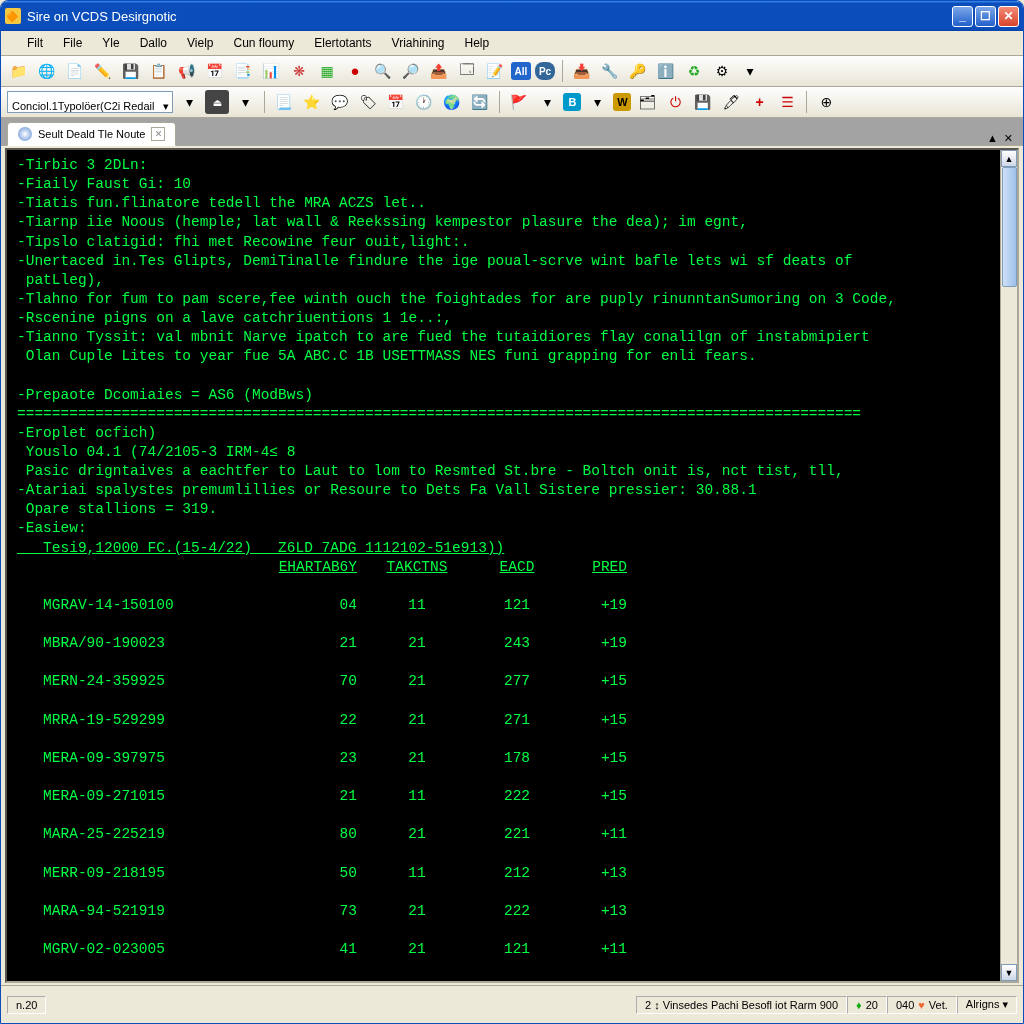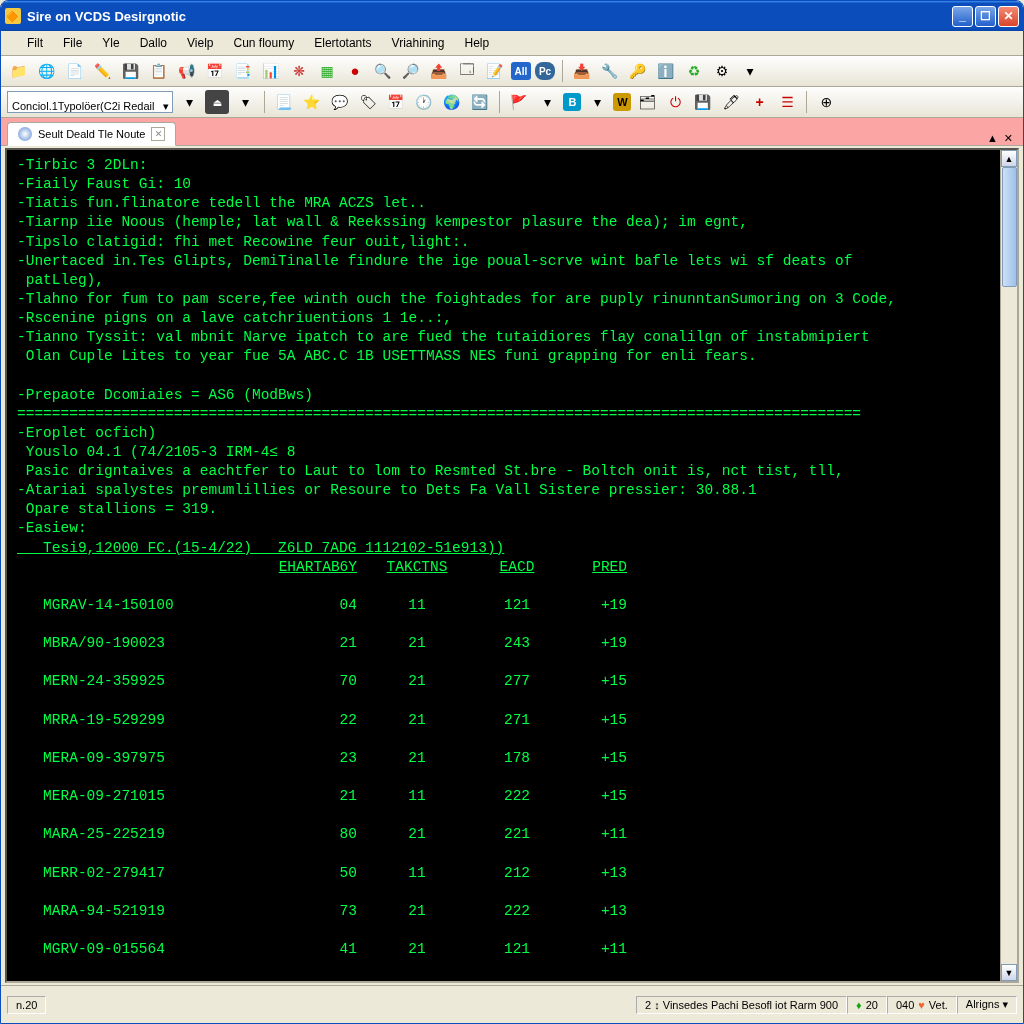--- a/index.html
+++ b/index.html
@@ -1,32 +1,32 @@
 <!DOCTYPE html>
 <html><head>
 <meta charset="utf-8">
 <style>
 * { margin: 0; padding: 0; box-sizing: border-box; }
 body { font-family: Tahoma, sans-serif; font-size: 11px; background: #ece9d8; width: 1024px; height: 1024px; overflow: hidden; }
 .window { border: 1px solid #0a4dbb; border-radius: 8px 8px 0 0; height: 1024px; display: flex; flex-direction: column; }
 .titlebar { background: linear-gradient(to bottom, #3c8ef3 0%, #0a4dbb 8%, #0a4dbb 92%, #0843a5 100%); color: #fff; height: 30px; display: flex; align-items: center; padding: 0 4px; border-radius: 7px 7px 0 0; }
 .titlebar-icon { width: 16px; height: 16px; background: #f5c842; border-radius: 2px; margin-right: 6px; display: inline-flex; align-items: center; justify-content: center; font-size: 10px; color: #000; }
-.titlebar-text { flex: 1; font-size: 13px; font-weight: bold; }
+.titlebar-text { flex: 1; font-size: 13px; font-weight: normal; }
 .wbtns { display: flex; gap: 2px; }
 .wbtn { width: 21px; height: 21px; border-radius: 3px; border: 1px solid #fff; display: flex; align-items: center; justify-content: center; font-weight: bold; font-size: 12px; color: #fff; cursor: pointer; }
 .wmin, .wmax { background: linear-gradient(to bottom, #7ba7e8, #2260cc); }
 .wclose { background: linear-gradient(to bottom, #f48a74, #d8442c); }
 .menubar { background: #ece9d8; border-bottom: 1px solid #aca899; padding: 2px 17px; display: flex; gap: 2px; }
 .menuitem { padding: 3px 9px; cursor: pointer; font-size: 12px; }
 .toolbar { background: linear-gradient(to bottom, #fefefe, #e8e5d6); border-bottom: 1px solid #aca899; padding: 3px 6px; display: flex; align-items: center; gap: 4px; flex-wrap: wrap; }
 .tbtn { width: 24px; height: 24px; display: flex; align-items: center; justify-content: center; border: 1px solid transparent; border-radius: 3px; cursor: pointer; font-size: 14px; }
 .combo { height: 22px; border: 1px solid #7f9db9; background: #fff; padding: 8px 18px 0 4px; font-size: 11px; display: flex; align-items: center; min-width: 150px; position: relative; }
 .combo::after { content: "▾"; position: absolute; right: 4px; color: #000; }
 .sep { width: 1px; height: 22px; background: #aca899; margin: 0 3px; }
-.tabbar { background: #fca5a5; border-bottom: 1px solid #aca899; display: flex; align-items: flex-end; padding: 4px 6px 0; position: relative; height: 28px; }
+.tabbar { background: #a3a3a3; border-bottom: 1px solid #aca899; display: flex; align-items: flex-end; padding: 4px 6px 0; position: relative; height: 28px; }
 .tab { background: #fff; border: 1px solid #aca899; border-bottom: 1px solid #fff; border-radius: 4px 4px 0 0; padding: 4px 10px; display: flex; align-items: center; gap: 6px; font-size: 11px; margin-bottom: -1px; }
 .tabicon { width: 14px; height: 14px; background: radial-gradient(circle, #fff, #5a8ad6); border-radius: 50%; }
 .tabclose { width: 14px; height: 14px; border: 1px solid #aca899; display: flex; align-items: center; justify-content: center; font-size: 9px; color: #888; cursor: pointer; }
 .tabright { margin-left: auto; display: flex; gap: 6px; font-size: 11px; padding-right: 4px; }
 .console { flex: 1; background: #000; border: 2px inset #aca899; margin: 2px 4px; overflow: auto; position: relative; }
 .console-inner { padding: 6px 10px; color: #00ff44; font-family: "Courier New", monospace; font-size: 14.5px; line-height: 1.32; white-space: pre; min-width: 990px; }
 .vscroll { position: absolute; right: 0; top: 0; bottom: 0; width: 17px; background: #ece9d8; border-left: 1px solid #aca899; }
 .vsbtn { height: 17px; background: linear-gradient(to bottom, #fff, #cfd6e8); border: 1px solid #7f9db9; display: flex; align-items: center; justify-content: center; font-size: 9px; }
 .vsthumb { position: absolute; top: 17px; width: 15px; left: 1px; height: 120px; background: linear-gradient(to right, #cfe0f7, #9fc0ea); border: 1px solid #7f9db9; border-radius: 2px; }
 .statusbar { background: #ece9d8; border-top: 1px solid #aca899; height: 38px; display: flex; align-items: center; padding: 0 6px; gap: 0; }
@@ -163,23 +163,23 @@
 -Easiew:
 <span class="tblhdr">   Tesi9,12000 FC.(15-4/22)   Z6LD 7ADG 1112102-51e913))</span>
 <span class="trow"><span class="c0"></span><span class="c1 tblhdr">EHARTAB6Y</span><span class="c2 tblhdr">TAKCTNS</span><span class="c3 tblhdr">EACD</span><span class="c4 tblhdr">PRED</span></span>
 <span class="trow"><span class="c0">   MGRAV-14-150100</span><span class="c1">04</span><span class="c2">11</span><span class="c3">121</span><span class="c4">+19</span></span>
 <span class="trow"><span class="c0">   MBRA/90-190023</span><span class="c1">21</span><span class="c2">21</span><span class="c3">243</span><span class="c4">+19</span></span>
 <span class="trow"><span class="c0">   MERN-24-359925</span><span class="c1">70</span><span class="c2">21</span><span class="c3">277</span><span class="c4">+15</span></span>
 <span class="trow"><span class="c0">   MRRA-19-529299</span><span class="c1">22</span><span class="c2">21</span><span class="c3">271</span><span class="c4">+15</span></span>
 <span class="trow"><span class="c0">   MERA-09-397975</span><span class="c1">23</span><span class="c2">21</span><span class="c3">178</span><span class="c4">+15</span></span>
 <span class="trow"><span class="c0">   MERA-09-271015</span><span class="c1">21</span><span class="c2">11</span><span class="c3">222</span><span class="c4">+15</span></span>
 <span class="trow"><span class="c0">   MARA-25-225219</span><span class="c1">80</span><span class="c2">21</span><span class="c3">221</span><span class="c4">+11</span></span>
-<span class="trow"><span class="c0">   MERR-02-279417</span><span class="c1">50</span><span class="c2">11</span><span class="c3">212</span><span class="c4">+13</span></span>
+<span class="trow"><span class="c0">   MERR-09-218195</span><span class="c1">50</span><span class="c2">11</span><span class="c3">212</span><span class="c4">+13</span></span>
 <span class="trow"><span class="c0">   MARA-94-521919</span><span class="c1">73</span><span class="c2">21</span><span class="c3">222</span><span class="c4">+13</span></span>
-<span class="trow"><span class="c0">   MGRV-09-015564</span><span class="c1">41</span><span class="c2">21</span><span class="c3">121</span><span class="c4">+11</span></span>
+<span class="trow"><span class="c0">   MGRV-02-023005</span><span class="c1">41</span><span class="c2">21</span><span class="c3">121</span><span class="c4">+11</span></span>
 <span class="trow"><span class="c0">   MNRV 06-122291</span><span class="c1">41</span><span class="c2">21</span><span class="c3">221</span><span class="c4">+11</span></span>
 
 
 
 
 
 
 
 </div>
     <div class="vscroll">

